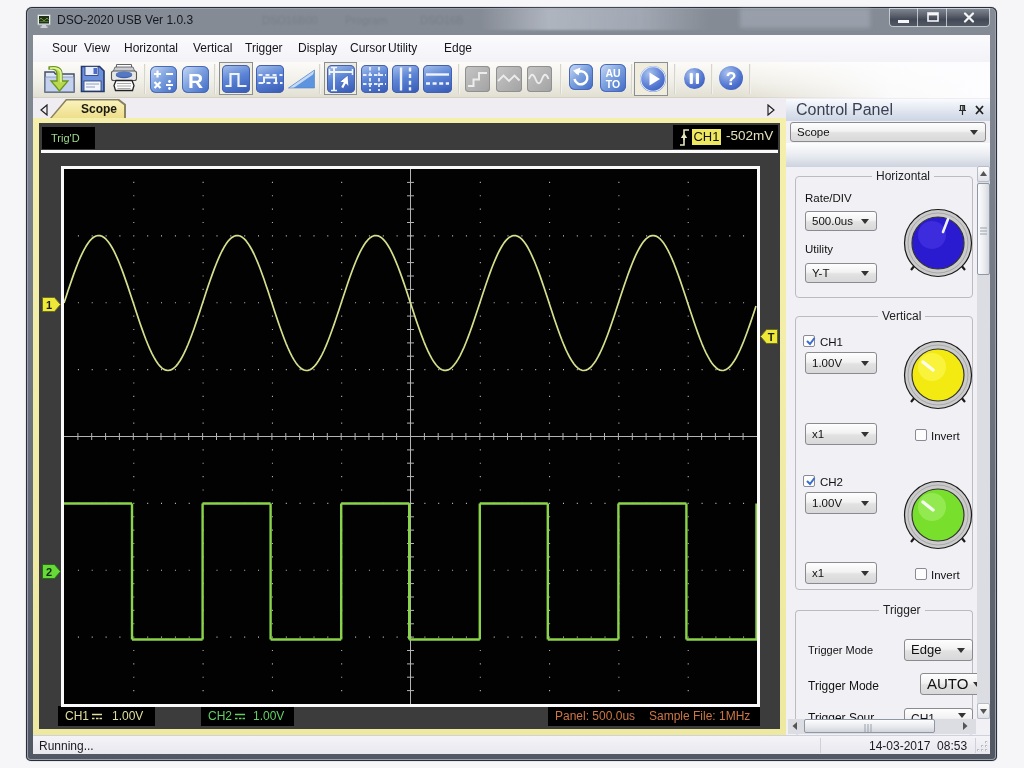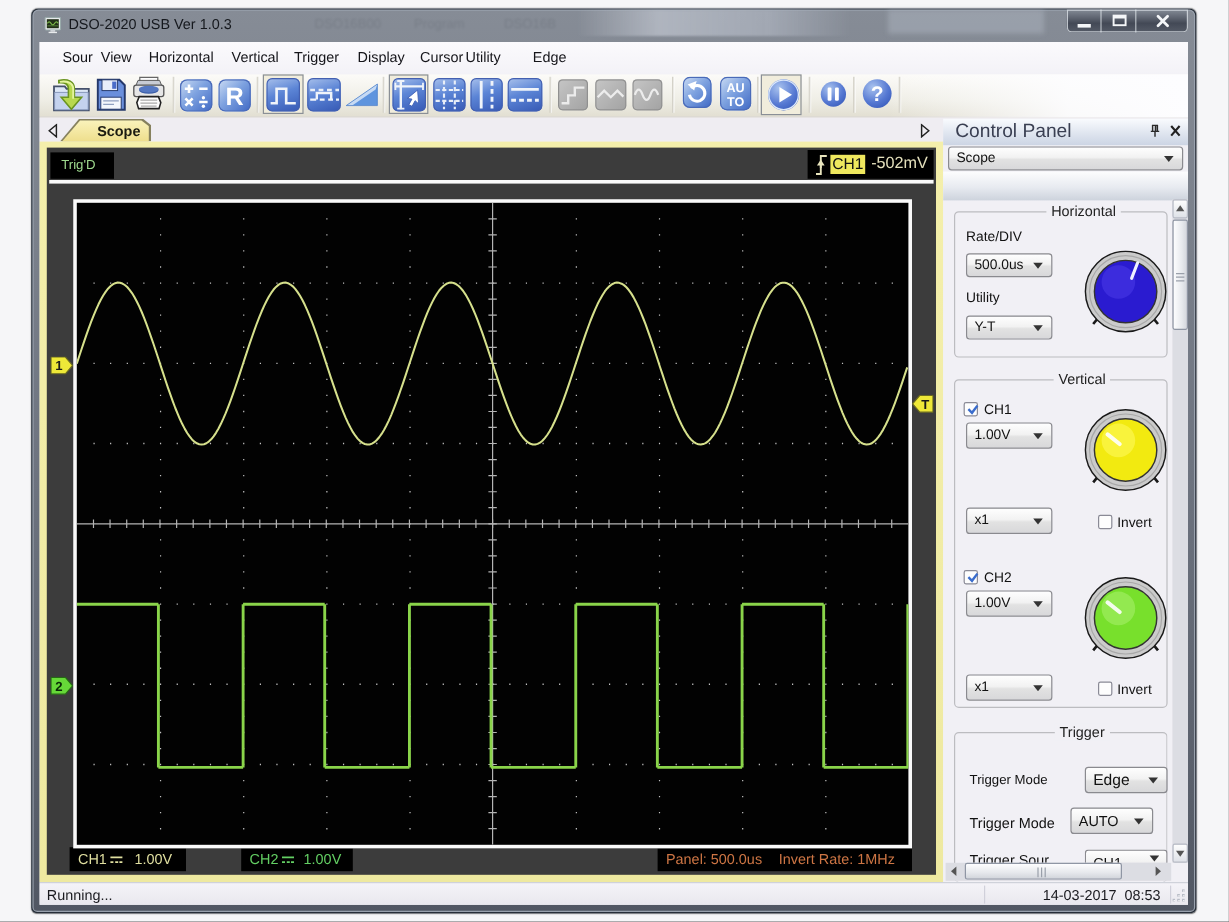--- a/index.html
+++ b/index.html
@@ -283,21 +283,21 @@
 <div class="a binfo" style="left:201px;width:93px;color:#63cf63">
     <span style="position:absolute;left:7px">CH2</span>
  <svg style="position:absolute;left:33px;top:7px" width="12" height="7">
       <path d="M1 1.5h10" stroke="#63cf63" stroke-width="1.5"></path>
       <path d="M1 5.5h2.5M5 5.5h2.5M8.5 5.5h2.5" stroke="#63cf63" stroke-width="1.5"></path>
     </svg>
  <span style="position:absolute;left:52px">1.00V</span>
   </div>
 <div class="a binfo" style="left:548px;width:212px;color:#cd7544">
  <span style="position:absolute;left:7px">Panel: 500.0us</span>
- <span style="position:absolute;left:101px">Invert Rate: 1MHz</span>
+ <span style="position:absolute;left:101px">Sample File: 1MHz</span>
   </div>
 
 <div class="a" id="grid">
     <svg width="693" height="535" viewBox="0 0 693 535" style="position:absolute;left:0;top:0">
       <path d="M69.3 13.4h1M69.3 26.8h1M69.3 40.1h1M69.3 53.5h1M69.3 66.9h1M69.3 80.2h1M69.3 93.6h1M69.3 107.0h1M69.3 120.4h1M69.3 133.8h1M69.3 147.1h1M69.3 160.5h1M69.3 173.9h1M69.3 187.2h1M69.3 200.6h1M69.3 214.0h1M69.3 227.4h1M69.3 240.8h1M69.3 254.1h1M69.3 267.5h1M69.3 280.9h1M69.3 294.2h1M69.3 307.6h1M69.3 321.0h1M69.3 334.4h1M69.3 347.8h1M69.3 361.1h1M69.3 374.5h1M69.3 387.9h1M69.3 401.2h1M69.3 414.6h1M69.3 428.0h1M69.3 441.4h1M69.3 454.8h1M69.3 468.1h1M69.3 481.5h1M69.3 494.9h1M69.3 508.2h1M69.3 521.6h1M138.6 13.4h1M138.6 26.8h1M138.6 40.1h1M138.6 53.5h1M138.6 66.9h1M138.6 80.2h1M138.6 93.6h1M138.6 107.0h1M138.6 120.4h1M138.6 133.8h1M138.6 147.1h1M138.6 160.5h1M138.6 173.9h1M138.6 187.2h1M138.6 200.6h1M138.6 214.0h1M138.6 227.4h1M138.6 240.8h1M138.6 254.1h1M138.6 267.5h1M138.6 280.9h1M138.6 294.2h1M138.6 307.6h1M138.6 321.0h1M138.6 334.4h1M138.6 347.8h1M138.6 361.1h1M138.6 374.5h1M138.6 387.9h1M138.6 401.2h1M138.6 414.6h1M138.6 428.0h1M138.6 441.4h1M138.6 454.8h1M138.6 468.1h1M138.6 481.5h1M138.6 494.9h1M138.6 508.2h1M138.6 521.6h1M207.9 13.4h1M207.9 26.8h1M207.9 40.1h1M207.9 53.5h1M207.9 66.9h1M207.9 80.2h1M207.9 93.6h1M207.9 107.0h1M207.9 120.4h1M207.9 133.8h1M207.9 147.1h1M207.9 160.5h1M207.9 173.9h1M207.9 187.2h1M207.9 200.6h1M207.9 214.0h1M207.9 227.4h1M207.9 240.8h1M207.9 254.1h1M207.9 267.5h1M207.9 280.9h1M207.9 294.2h1M207.9 307.6h1M207.9 321.0h1M207.9 334.4h1M207.9 347.8h1M207.9 361.1h1M207.9 374.5h1M207.9 387.9h1M207.9 401.2h1M207.9 414.6h1M207.9 428.0h1M207.9 441.4h1M207.9 454.8h1M207.9 468.1h1M207.9 481.5h1M207.9 494.9h1M207.9 508.2h1M207.9 521.6h1M277.2 13.4h1M277.2 26.8h1M277.2 40.1h1M277.2 53.5h1M277.2 66.9h1M277.2 80.2h1M277.2 93.6h1M277.2 107.0h1M277.2 120.4h1M277.2 133.8h1M277.2 147.1h1M277.2 160.5h1M277.2 173.9h1M277.2 187.2h1M277.2 200.6h1M277.2 214.0h1M277.2 227.4h1M277.2 240.8h1M277.2 254.1h1M277.2 267.5h1M277.2 280.9h1M277.2 294.2h1M277.2 307.6h1M277.2 321.0h1M277.2 334.4h1M277.2 347.8h1M277.2 361.1h1M277.2 374.5h1M277.2 387.9h1M277.2 401.2h1M277.2 414.6h1M277.2 428.0h1M277.2 441.4h1M277.2 454.8h1M277.2 468.1h1M277.2 481.5h1M277.2 494.9h1M277.2 508.2h1M277.2 521.6h1M415.8 13.4h1M415.8 26.8h1M415.8 40.1h1M415.8 53.5h1M415.8 66.9h1M415.8 80.2h1M415.8 93.6h1M415.8 107.0h1M415.8 120.4h1M415.8 133.8h1M415.8 147.1h1M415.8 160.5h1M415.8 173.9h1M415.8 187.2h1M415.8 200.6h1M415.8 214.0h1M415.8 227.4h1M415.8 240.8h1M415.8 254.1h1M415.8 267.5h1M415.8 280.9h1M415.8 294.2h1M415.8 307.6h1M415.8 321.0h1M415.8 334.4h1M415.8 347.8h1M415.8 361.1h1M415.8 374.5h1M415.8 387.9h1M415.8 401.2h1M415.8 414.6h1M415.8 428.0h1M415.8 441.4h1M415.8 454.8h1M415.8 468.1h1M415.8 481.5h1M415.8 494.9h1M415.8 508.2h1M415.8 521.6h1M485.1 13.4h1M485.1 26.8h1M485.1 40.1h1M485.1 53.5h1M485.1 66.9h1M485.1 80.2h1M485.1 93.6h1M485.1 107.0h1M485.1 120.4h1M485.1 133.8h1M485.1 147.1h1M485.1 160.5h1M485.1 173.9h1M485.1 187.2h1M485.1 200.6h1M485.1 214.0h1M485.1 227.4h1M485.1 240.8h1M485.1 254.1h1M485.1 267.5h1M485.1 280.9h1M485.1 294.2h1M485.1 307.6h1M485.1 321.0h1M485.1 334.4h1M485.1 347.8h1M485.1 361.1h1M485.1 374.5h1M485.1 387.9h1M485.1 401.2h1M485.1 414.6h1M485.1 428.0h1M485.1 441.4h1M485.1 454.8h1M485.1 468.1h1M485.1 481.5h1M485.1 494.9h1M485.1 508.2h1M485.1 521.6h1M554.4 13.4h1M554.4 26.8h1M554.4 40.1h1M554.4 53.5h1M554.4 66.9h1M554.4 80.2h1M554.4 93.6h1M554.4 107.0h1M554.4 120.4h1M554.4 133.8h1M554.4 147.1h1M554.4 160.5h1M554.4 173.9h1M554.4 187.2h1M554.4 200.6h1M554.4 214.0h1M554.4 227.4h1M554.4 240.8h1M554.4 254.1h1M554.4 267.5h1M554.4 280.9h1M554.4 294.2h1M554.4 307.6h1M554.4 321.0h1M554.4 334.4h1M554.4 347.8h1M554.4 361.1h1M554.4 374.5h1M554.4 387.9h1M554.4 401.2h1M554.4 414.6h1M554.4 428.0h1M554.4 441.4h1M554.4 454.8h1M554.4 468.1h1M554.4 481.5h1M554.4 494.9h1M554.4 508.2h1M554.4 521.6h1M623.7 13.4h1M623.7 26.8h1M623.7 40.1h1M623.7 53.5h1M623.7 66.9h1M623.7 80.2h1M623.7 93.6h1M623.7 107.0h1M623.7 120.4h1M623.7 133.8h1M623.7 147.1h1M623.7 160.5h1M623.7 173.9h1M623.7 187.2h1M623.7 200.6h1M623.7 214.0h1M623.7 227.4h1M623.7 240.8h1M623.7 254.1h1M623.7 267.5h1M623.7 280.9h1M623.7 294.2h1M623.7 307.6h1M623.7 321.0h1M623.7 334.4h1M623.7 347.8h1M623.7 361.1h1M623.7 374.5h1M623.7 387.9h1M623.7 401.2h1M623.7 414.6h1M623.7 428.0h1M623.7 441.4h1M623.7 454.8h1M623.7 468.1h1M623.7 481.5h1M623.7 494.9h1M623.7 508.2h1M623.7 521.6h1M13.9 66.9h1M27.7 66.9h1M41.6 66.9h1M55.4 66.9h1M69.3 66.9h1M83.2 66.9h1M97.0 66.9h1M110.9 66.9h1M124.7 66.9h1M138.6 66.9h1M152.5 66.9h1M166.3 66.9h1M180.2 66.9h1M194.0 66.9h1M207.9 66.9h1M221.8 66.9h1M235.6 66.9h1M249.5 66.9h1M263.3 66.9h1M277.2 66.9h1M291.1 66.9h1M304.9 66.9h1M318.8 66.9h1M332.6 66.9h1M346.5 66.9h1M360.4 66.9h1M374.2 66.9h1M388.1 66.9h1M401.9 66.9h1M415.8 66.9h1M429.7 66.9h1M443.5 66.9h1M457.4 66.9h1M471.2 66.9h1M485.1 66.9h1M499.0 66.9h1M512.8 66.9h1M526.7 66.9h1M540.5 66.9h1M554.4 66.9h1M568.3 66.9h1M582.1 66.9h1M596.0 66.9h1M609.8 66.9h1M623.7 66.9h1M637.6 66.9h1M651.4 66.9h1M665.3 66.9h1M679.1 66.9h1M13.9 133.8h1M27.7 133.8h1M41.6 133.8h1M55.4 133.8h1M69.3 133.8h1M83.2 133.8h1M97.0 133.8h1M110.9 133.8h1M124.7 133.8h1M138.6 133.8h1M152.5 133.8h1M166.3 133.8h1M180.2 133.8h1M194.0 133.8h1M207.9 133.8h1M221.8 133.8h1M235.6 133.8h1M249.5 133.8h1M263.3 133.8h1M277.2 133.8h1M291.1 133.8h1M304.9 133.8h1M318.8 133.8h1M332.6 133.8h1M346.5 133.8h1M360.4 133.8h1M374.2 133.8h1M388.1 133.8h1M401.9 133.8h1M415.8 133.8h1M429.7 133.8h1M443.5 133.8h1M457.4 133.8h1M471.2 133.8h1M485.1 133.8h1M499.0 133.8h1M512.8 133.8h1M526.7 133.8h1M540.5 133.8h1M554.4 133.8h1M568.3 133.8h1M582.1 133.8h1M596.0 133.8h1M609.8 133.8h1M623.7 133.8h1M637.6 133.8h1M651.4 133.8h1M665.3 133.8h1M679.1 133.8h1M13.9 200.6h1M27.7 200.6h1M41.6 200.6h1M55.4 200.6h1M69.3 200.6h1M83.2 200.6h1M97.0 200.6h1M110.9 200.6h1M124.7 200.6h1M138.6 200.6h1M152.5 200.6h1M166.3 200.6h1M180.2 200.6h1M194.0 200.6h1M207.9 200.6h1M221.8 200.6h1M235.6 200.6h1M249.5 200.6h1M263.3 200.6h1M277.2 200.6h1M291.1 200.6h1M304.9 200.6h1M318.8 200.6h1M332.6 200.6h1M346.5 200.6h1M360.4 200.6h1M374.2 200.6h1M388.1 200.6h1M401.9 200.6h1M415.8 200.6h1M429.7 200.6h1M443.5 200.6h1M457.4 200.6h1M471.2 200.6h1M485.1 200.6h1M499.0 200.6h1M512.8 200.6h1M526.7 200.6h1M540.5 200.6h1M554.4 200.6h1M568.3 200.6h1M582.1 200.6h1M596.0 200.6h1M609.8 200.6h1M623.7 200.6h1M637.6 200.6h1M651.4 200.6h1M665.3 200.6h1M679.1 200.6h1M13.9 334.4h1M27.7 334.4h1M41.6 334.4h1M55.4 334.4h1M69.3 334.4h1M83.2 334.4h1M97.0 334.4h1M110.9 334.4h1M124.7 334.4h1M138.6 334.4h1M152.5 334.4h1M166.3 334.4h1M180.2 334.4h1M194.0 334.4h1M207.9 334.4h1M221.8 334.4h1M235.6 334.4h1M249.5 334.4h1M263.3 334.4h1M277.2 334.4h1M291.1 334.4h1M304.9 334.4h1M318.8 334.4h1M332.6 334.4h1M346.5 334.4h1M360.4 334.4h1M374.2 334.4h1M388.1 334.4h1M401.9 334.4h1M415.8 334.4h1M429.7 334.4h1M443.5 334.4h1M457.4 334.4h1M471.2 334.4h1M485.1 334.4h1M499.0 334.4h1M512.8 334.4h1M526.7 334.4h1M540.5 334.4h1M554.4 334.4h1M568.3 334.4h1M582.1 334.4h1M596.0 334.4h1M609.8 334.4h1M623.7 334.4h1M637.6 334.4h1M651.4 334.4h1M665.3 334.4h1M679.1 334.4h1M13.9 401.2h1M27.7 401.2h1M41.6 401.2h1M55.4 401.2h1M69.3 401.2h1M83.2 401.2h1M97.0 401.2h1M110.9 401.2h1M124.7 401.2h1M138.6 401.2h1M152.5 401.2h1M166.3 401.2h1M180.2 401.2h1M194.0 401.2h1M207.9 401.2h1M221.8 401.2h1M235.6 401.2h1M249.5 401.2h1M263.3 401.2h1M277.2 401.2h1M291.1 401.2h1M304.9 401.2h1M318.8 401.2h1M332.6 401.2h1M346.5 401.2h1M360.4 401.2h1M374.2 401.2h1M388.1 401.2h1M401.9 401.2h1M415.8 401.2h1M429.7 401.2h1M443.5 401.2h1M457.4 401.2h1M471.2 401.2h1M485.1 401.2h1M499.0 401.2h1M512.8 401.2h1M526.7 401.2h1M540.5 401.2h1M554.4 401.2h1M568.3 401.2h1M582.1 401.2h1M596.0 401.2h1M609.8 401.2h1M623.7 401.2h1M637.6 401.2h1M651.4 401.2h1M665.3 401.2h1M679.1 401.2h1M13.9 468.1h1M27.7 468.1h1M41.6 468.1h1M55.4 468.1h1M69.3 468.1h1M83.2 468.1h1M97.0 468.1h1M110.9 468.1h1M124.7 468.1h1M138.6 468.1h1M152.5 468.1h1M166.3 468.1h1M180.2 468.1h1M194.0 468.1h1M207.9 468.1h1M221.8 468.1h1M235.6 468.1h1M249.5 468.1h1M263.3 468.1h1M277.2 468.1h1M291.1 468.1h1M304.9 468.1h1M318.8 468.1h1M332.6 468.1h1M346.5 468.1h1M360.4 468.1h1M374.2 468.1h1M388.1 468.1h1M401.9 468.1h1M415.8 468.1h1M429.7 468.1h1M443.5 468.1h1M457.4 468.1h1M471.2 468.1h1M485.1 468.1h1M499.0 468.1h1M512.8 468.1h1M526.7 468.1h1M540.5 468.1h1M554.4 468.1h1M568.3 468.1h1M582.1 468.1h1M596.0 468.1h1M609.8 468.1h1M623.7 468.1h1M637.6 468.1h1M651.4 468.1h1M665.3 468.1h1M679.1 468.1h1" stroke="#c0c0c0" stroke-width="1.1" fill="none"></path>
       <path d="M346.5 0V535 M0 267.5H693" stroke="#b4b4b4" stroke-width="1" fill="none"></path>
       <path d="M343.0 13.4h7M343.0 26.8h7M343.0 40.1h7M343.0 53.5h7M343.0 66.9h7M343.0 80.2h7M343.0 93.6h7M343.0 107.0h7M343.0 120.4h7M343.0 133.8h7M343.0 147.1h7M343.0 160.5h7M343.0 173.9h7M343.0 187.2h7M343.0 200.6h7M343.0 214.0h7M343.0 227.4h7M343.0 240.8h7M343.0 254.1h7M343.0 267.5h7M343.0 280.9h7M343.0 294.2h7M343.0 307.6h7M343.0 321.0h7M343.0 334.4h7M343.0 347.8h7M343.0 361.1h7M343.0 374.5h7M343.0 387.9h7M343.0 401.2h7M343.0 414.6h7M343.0 428.0h7M343.0 441.4h7M343.0 454.8h7M343.0 468.1h7M343.0 481.5h7M343.0 494.9h7M343.0 508.2h7M343.0 521.6h7M13.9 264.0v7M27.7 264.0v7M41.6 264.0v7M55.4 264.0v7M69.3 264.0v7M83.2 264.0v7M97.0 264.0v7M110.9 264.0v7M124.7 264.0v7M138.6 264.0v7M152.5 264.0v7M166.3 264.0v7M180.2 264.0v7M194.0 264.0v7M207.9 264.0v7M221.8 264.0v7M235.6 264.0v7M249.5 264.0v7M263.3 264.0v7M277.2 264.0v7M291.1 264.0v7M304.9 264.0v7M318.8 264.0v7M332.6 264.0v7M346.5 264.0v7M360.4 264.0v7M374.2 264.0v7M388.1 264.0v7M401.9 264.0v7M415.8 264.0v7M429.7 264.0v7M443.5 264.0v7M457.4 264.0v7M471.2 264.0v7M485.1 264.0v7M499.0 264.0v7M512.8 264.0v7M526.7 264.0v7M540.5 264.0v7M554.4 264.0v7M568.3 264.0v7M582.1 264.0v7M596.0 264.0v7M609.8 264.0v7M623.7 264.0v7M637.6 264.0v7M651.4 264.0v7M665.3 264.0v7M679.1 264.0v7" stroke="#b4b4b4" stroke-width="1" fill="none"></path>
       <polyline points="0.0,134.0 2.0,127.9 4.0,121.8 6.0,115.9 8.0,110.1 10.0,104.4 12.0,99.1 14.0,94.0 16.0,89.2 18.0,84.8 20.0,80.8 22.0,77.3 24.0,74.2 26.0,71.6 28.0,69.5 30.0,68.0 32.0,67.0 34.0,66.5 36.0,66.6 38.0,67.3 40.0,68.5 42.0,70.2 44.0,72.5 46.0,75.2 48.0,78.5 50.0,82.2 52.0,86.3 54.0,90.8 56.0,95.7 58.0,100.9 60.0,106.4 62.0,112.1 64.0,117.9 66.0,123.9 68.0,130.0 70.0,136.1 72.0,142.2 74.0,148.3 76.0,154.2 78.0,159.9 80.0,165.5 82.0,170.8 84.0,175.7 86.0,180.4 88.0,184.6 90.0,188.4 92.0,191.8 94.0,194.7 96.0,197.2 98.0,199.1 100.0,200.4 102.0,201.2 104.0,201.5 106.0,201.2 108.0,200.4 110.0,199.0 112.0,197.1 114.0,194.6 116.0,191.7 118.0,188.3 120.0,184.4 122.0,180.1 124.0,175.5 126.0,170.5 128.0,165.2 130.0,159.7 132.0,153.9 134.0,148.0 136.0,141.9 138.0,135.8 140.0,129.7 142.0,123.6 144.0,117.6 146.0,111.8 148.0,106.1 150.0,100.6 152.0,95.5 154.0,90.6 156.0,86.1 158.0,82.0 160.0,78.3 162.0,75.1 164.0,72.3 166.0,70.1 168.0,68.4 170.0,67.2 172.0,66.6 174.0,66.5 176.0,67.0 178.0,68.1 180.0,69.6 182.0,71.7 184.0,74.4 186.0,77.5 188.0,81.0 190.0,85.0 192.0,89.5 194.0,94.2 196.0,99.3 198.0,104.7 200.0,110.3 202.0,116.2 204.0,122.1 206.0,128.2 208.0,134.3 210.0,140.4 212.0,146.5 214.0,152.4 216.0,158.2 218.0,163.8 220.0,169.2 222.0,174.3 224.0,179.0 226.0,183.4 228.0,187.3 230.0,190.9 232.0,193.9 234.0,196.5 236.0,198.5 238.0,200.1 240.0,201.0 242.0,201.5 244.0,201.4 246.0,200.7 248.0,199.5 250.0,197.7 252.0,195.4 254.0,192.6 256.0,189.3 258.0,185.6 260.0,181.5 262.0,176.9 264.0,172.0 266.0,166.8 268.0,161.3 270.0,155.6 272.0,149.8 274.0,143.8 276.0,137.7 278.0,131.6 280.0,125.5 282.0,119.4 284.0,113.5 286.0,107.8 288.0,102.3 290.0,97.0 292.0,92.0 294.0,87.4 296.0,83.2 298.0,79.4 300.0,76.0 302.0,73.1 304.0,70.7 306.0,68.9 308.0,67.5 310.0,66.7 312.0,66.5 314.0,66.8 316.0,67.7 318.0,69.1 320.0,71.1 322.0,73.5 324.0,76.5 326.0,79.9 328.0,83.8 330.0,88.1 332.0,92.8 334.0,97.8 336.0,103.1 338.0,108.6 340.0,114.4 342.0,120.3 344.0,126.4 346.0,132.5 348.0,138.6 350.0,144.7 352.0,150.7 354.0,156.5 356.0,162.2 358.0,167.6 360.0,172.8 362.0,177.6 364.0,182.1 366.0,186.2 368.0,189.9 370.0,193.1 372.0,195.8 374.0,198.0 376.0,199.7 378.0,200.8 380.0,201.4 382.0,201.4 384.0,200.9 386.0,199.9 388.0,198.3 390.0,196.1 392.0,193.5 394.0,190.4 396.0,186.8 398.0,182.7 400.0,178.3 402.0,173.5 404.0,168.4 406.0,163.0 408.0,157.4 410.0,151.5 412.0,145.6 414.0,139.5 416.0,133.4 418.0,127.3 420.0,121.2 422.0,115.3 424.0,109.5 426.0,103.9 428.0,98.5 430.0,93.5 432.0,88.8 434.0,84.4 436.0,80.5 438.0,77.0 440.0,73.9 442.0,71.4 444.0,69.4 446.0,67.9 448.0,66.9 450.0,66.5 452.0,66.7 454.0,67.4 456.0,68.6 458.0,70.4 460.0,72.7 462.0,75.5 464.0,78.8 466.0,82.6 468.0,86.8 470.0,91.3 472.0,96.2 474.0,101.4 476.0,106.9 478.0,112.6 480.0,118.5 482.0,124.5 484.0,130.6 486.0,136.8 488.0,142.8 490.0,148.9 492.0,154.8 494.0,160.5 496.0,166.0 498.0,171.3 500.0,176.2 502.0,180.8 504.0,185.0 506.0,188.8 508.0,192.1 510.0,195.0 512.0,197.4 514.0,199.2 516.0,200.5 518.0,201.3 520.0,201.5 522.0,201.1 524.0,200.3 526.0,198.8 528.0,196.8 530.0,194.3 532.0,191.4 534.0,187.9 536.0,184.0 538.0,179.7 540.0,175.0 542.0,170.0 544.0,164.7 546.0,159.1 548.0,153.3 550.0,147.4 552.0,141.3 554.0,135.2 556.0,129.1 558.0,123.0 560.0,117.0 562.0,111.2 564.0,105.5 566.0,100.1 568.0,95.0 570.0,90.1 572.0,85.7 574.0,81.6 576.0,78.0 578.0,74.8 580.0,72.1 582.0,69.9 584.0,68.3 586.0,67.1 588.0,66.6 590.0,66.6 592.0,67.1 594.0,68.2 596.0,69.8 598.0,72.0 600.0,74.6 602.0,77.8 604.0,81.4 606.0,85.5 608.0,89.9 610.0,94.7 612.0,99.9 614.0,105.3 616.0,110.9 618.0,116.8 620.0,122.7 622.0,128.8 624.0,134.9 626.0,141.0 628.0,147.1 630.0,153.0 632.0,158.8 634.0,164.4 636.0,169.7 638.0,174.8 640.0,179.5 642.0,183.8 644.0,187.7 646.0,191.2 648.0,194.2 650.0,196.7 652.0,198.7 654.0,200.2 656.0,201.1 658.0,201.5 660.0,201.3 662.0,200.6 664.0,199.3 666.0,197.5 668.0,195.1 670.0,192.3 672.0,189.0 674.0,185.2 676.0,181.0 678.0,176.4 680.0,171.5 682.0,166.3 684.0,160.8 686.0,155.1 688.0,149.2 690.0,143.2 692.0,137.1" stroke="#d6e08c" stroke-width="1.7" fill="none" stroke-linejoin="round"></polyline>
       <path d="M0 334.5M0.0 334.5H68.0M68.0 334.5V470.5M68.0 470.5H138.6M138.6 470.5V334.5M138.6 334.5H206.6M206.6 334.5V470.5M206.6 470.5H277.2M277.2 470.5V334.5M277.2 334.5H345.2M345.2 334.5V470.5M345.2 470.5H415.8M415.8 470.5V334.5M415.8 334.5H483.8M483.8 334.5V470.5M483.8 470.5H554.4M554.4 470.5V334.5M554.4 334.5H622.4M622.4 334.5V470.5M622.4 470.5H693.0M692.5 470.5V334.5" stroke="#8ad44a" stroke-width="2.4" fill="none"></path>
     </svg>
@@ -364,21 +364,21 @@
 <path d="M24 26L34 34" stroke="#ffffff" stroke-width="3.4" stroke-linecap="round" opacity="0.9"></path>
       </svg></div>
 <div class="a combo" style="left:19px;top:463px;width:72px;height:22px;line-height:20px;padding-left:6px;font-size:11.5px">x1<span class="cartxt"></span></div>
 <div class="cb" style="left:129px;top:469px"></div>
 <div class="lbl" style="left:145px;top:470px">Invert</div>
 <div class="grp" style="left:9px;top:511px;width:178px;height:125px;border-bottom:none"></div>
 <div class="glab" style="left:93px;top:504px">Trigger</div>
 <div class="lbl" style="left:22px;top:545px;font-size:11px">Trigger Mode</div>
 <div class="a combo" style="left:118px;top:540px;width:69px;height:22px;line-height:20px;padding-left:6px;font-size:13px">Edge<span class="cartxt"></span></div>
 <div class="lbl" style="left:22px;top:580px;font-size:12px">Trigger Mode</div>
-<div class="a combo" style="left:106px;top:574px;width:69px;height:22px;line-height:20px;padding-left:6px;font-size:12px">AUTO<span class="cartxt"></span></div>
+<div class="a combo" style="left:134px;top:574px;width:69px;height:22px;line-height:20px;padding-left:6px;font-size:15px">AUTO<span class="cartxt"></span></div>
 <div class="a" style="left:22px;top:609px;width:80px;height:11px;overflow:hidden"><span style="font-size:12px;color:#111">Trigger Sour</span></div>
 <div class="a" style="left:118px;top:609px;width:69px;height:11px;overflow:hidden">
       <div class="combo" style="width:69px;height:22px;line-height:20px;padding-left:6px;font-size:12px">CH1<span class="cartxt" style="margin-top:-1px"></span></div>
     </div>
  <div class="a" id="vsb">
 <div class="a" style="left:0;top:0;width:13px;height:16px;background:linear-gradient(#fdfdfd,#dfe2e8);border:1px solid #b8bcc6;border-radius:2px">
  <svg width="11" height="14">
           <path d="M5.5 4l3.5 5h-7z" fill="#555"></path>
         </svg></div>
 <div class="a" style="left:0;top:17px;width:13px;height:92px;background:linear-gradient(90deg,#fdfdfe,#e8eaee 60%,#d4d7dd);border:1px solid #8f96a4;border-radius:2px">

